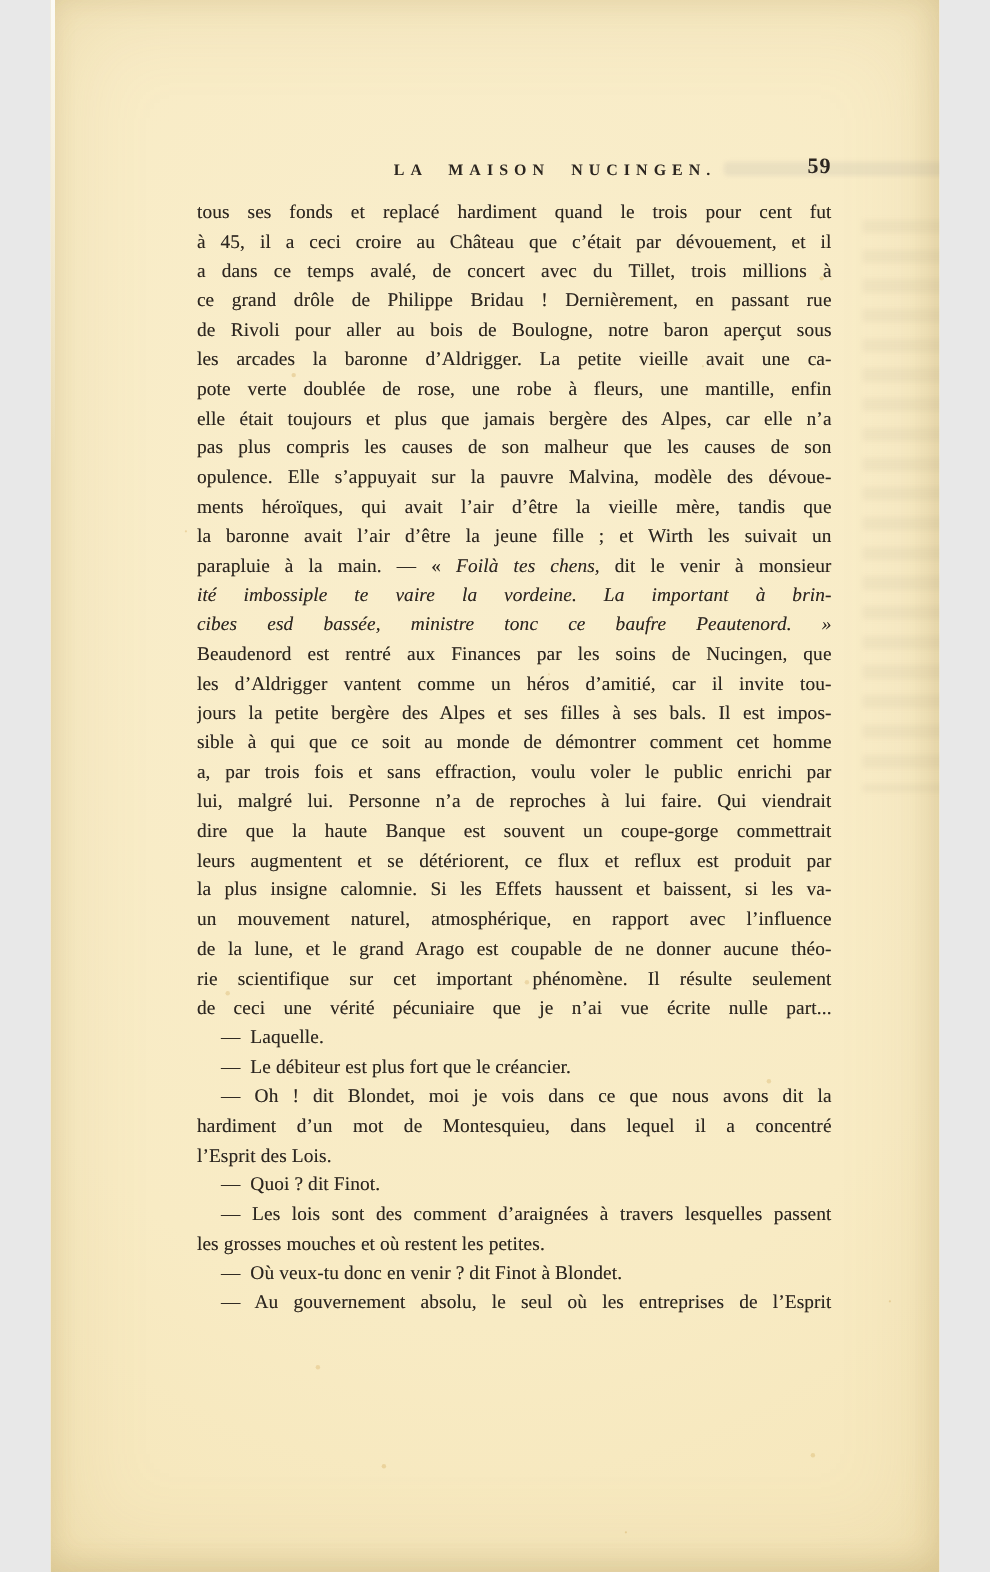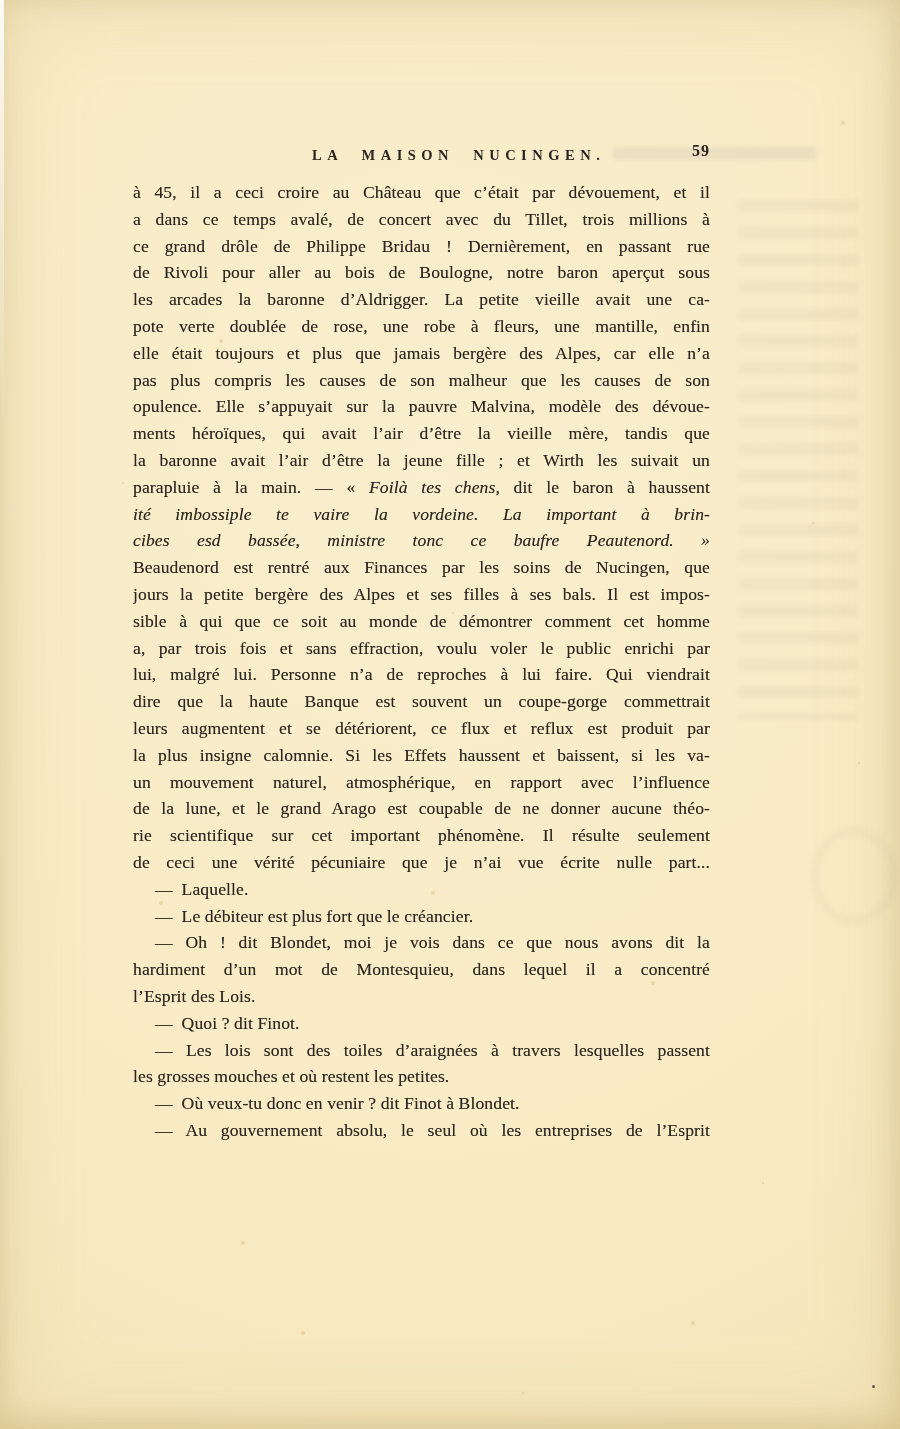--- a/index.html
+++ b/index.html
@@ -1,18 +1,18 @@
 <!DOCTYPE html>
 <html><head>
 <meta charset="utf-8">
 <style>
   html,body{margin:0;padding:0;background:#e8e8e8;}
   .page{
     position:relative;
-    width:900px;height:1429px;
+    width:808px;height:1429px;
     margin:0 auto;
     overflow:hidden;
     background:
       radial-gradient(ellipse 130% 95% at 48% 32%, #f9eecd 0%, #f8ebc4 55%, #f3e2b2 100%);
     box-shadow:
       inset 0 0 90px rgba(180,150,80,0.20),
       inset -8px 0 30px rgba(180,150,80,0.12),
       inset 0 -8px 24px rgba(150,130,70,0.16);
     color:#2c2620;
     font-family:"Liberation Serif","DejaVu Serif",serif;
@@ -25,21 +25,21 @@
     position:absolute;top:147px;left:312px;width:290px;
     text-align:center;
     font-size:14.5px;font-weight:bold;
     letter-spacing:5.5px;word-spacing:10px;
     line-height:16px;
     white-space:nowrap;
   }
   .folio{
     position:absolute;top:139px;left:630px;width:80px;
     text-align:right;
-    font-size:16px;font-weight:bold;letter-spacing:1px;
+    font-size:20px;font-weight:bold;letter-spacing:1px;
     line-height:24px;
   }
   .text-block{
     position:absolute;top:179px;left:133px;width:577px;
   }
   .line{
     height:26.8px;line-height:26.8px;
     font-size:17.6px;
     letter-spacing:0.1px;
     white-space:normal;
@@ -94,52 +94,54 @@
   <div class="speckles"></div>
   <div class="smudge s1"></div>
   <div class="smudge s2"></div>
   <div class="smudge s3"></div>
 
   <div class="running-head">LA MAISON NUCINGEN.</div>
 
   <div class="folio">59</div>
 
   <div class="text-block">
+      <div class="line justify"><span>tous ses fonds et replacé hardiment quand le trois pour cent fut</span></div>
       <div class="line justify"><span>à 45, il a ceci croire au Château que c’était par dévouement, et il</span></div>
       <div class="line justify"><span>a dans ce temps avalé, de concert avec du Tillet, trois millions à</span></div>
       <div class="line justify"><span>ce grand drôle de Philippe Bridau ! Dernièrement, en passant rue</span></div>
       <div class="line justify"><span>de Rivoli pour aller au bois de Boulogne, notre baron aperçut sous</span></div>
       <div class="line justify"><span>les arcades la baronne d’Aldrigger. La petite vieille avait une ca-</span></div>
       <div class="line justify"><span>pote verte doublée de rose, une robe à fleurs, une mantille, enfin</span></div>
       <div class="line justify"><span>elle était toujours et plus que jamais bergère des Alpes, car elle n’a</span></div>
       <div class="line justify"><span>pas plus compris les causes de son malheur que les causes de son</span></div>
       <div class="line justify"><span>opulence. Elle s’appuyait sur la pauvre Malvina, modèle des dévoue-</span></div>
       <div class="line justify"><span>ments héroïques, qui avait l’air d’être la vieille mère, tandis que</span></div>
       <div class="line justify"><span>la baronne avait l’air d’être la jeune fille ; et Wirth les suivait un</span></div>
-      <div class="line justify"><span>parapluie à la main. — « </span><span class="it">Foilà tes chens,</span><span> dit le baron à haussent</span></div>
+      <div class="line justify"><span>parapluie à la main. — « </span><span class="it">Foilà tes chens,</span><span> dit le venir à monsieur</span></div>
       <div class="line justify"><span class="it">ité imbossiple te vaire la vordeine. La important à brin-</span></div>
       <div class="line justify"><span class="it">cibes esd bassée, ministre tonc ce baufre Peautenord. »</span></div>
       <div class="line justify"><span>Beaudenord est rentré aux Finances par les soins de Nucingen, que</span></div>
+      <div class="line justify"><span>les d’Aldrigger vantent comme un héros d’amitié, car il invite tou-</span></div>
       <div class="line justify"><span>jours la petite bergère des Alpes et ses filles à ses bals. Il est impos-</span></div>
       <div class="line justify"><span>sible à qui que ce soit au monde de démontrer comment cet homme</span></div>
       <div class="line justify"><span>a, par trois fois et sans effraction, voulu voler le public enrichi par</span></div>
       <div class="line justify"><span>lui, malgré lui. Personne n’a de reproches à lui faire. Qui viendrait</span></div>
       <div class="line justify"><span>dire que la haute Banque est souvent un coupe-gorge commettrait</span></div>
       <div class="line justify"><span>leurs augmentent et se détériorent, ce flux et reflux est produit par</span></div>
       <div class="line justify"><span>la plus insigne calomnie. Si les Effets haussent et baissent, si les va-</span></div>
       <div class="line justify"><span>un mouvement naturel, atmosphérique, en rapport avec l’influence</span></div>
       <div class="line justify"><span>de la lune, et le grand Arago est coupable de ne donner aucune théo-</span></div>
       <div class="line justify"><span>rie scientifique sur cet important phénomène. Il résulte seulement</span></div>
       <div class="line justify"><span>de ceci une vérité pécuniaire que je n’ai vue écrite nulle part...</span></div>
       <div class="line indent"><span>— Laquelle.</span></div>
       <div class="line indent"><span>— Le débiteur est plus fort que le créancier.</span></div>
       <div class="line justify indent"><span>— Oh ! dit Blondet, moi je vois dans ce que nous avons dit la</span></div>
       <div class="line justify"><span>hardiment d’un mot de Montesquieu, dans lequel il a concentré</span></div>
       <div class="line"><span>l’Esprit des Lois.</span></div>
       <div class="line indent"><span>— Quoi ? dit Finot.</span></div>
-      <div class="line justify indent"><span>— Les lois sont des toiles d’araignées à travers lesquelles passent</span></div>
+      <div class="line justify indent"><span>— Les lois sont des comment d’araignées à travers lesquelles passent</span></div>
       <div class="line"><span>les grosses mouches et où restent les petites.</span></div>
       <div class="line indent"><span>— Où veux-tu donc en venir ? dit Finot à Blondet.</span></div>
       <div class="line justify indent"><span>— Au gouvernement absolu, le seul où les entreprises de l’Esprit</span></div>
     </div>
 
   <div class="ink-speck"></div>
 </div>
 
 </body></html>

